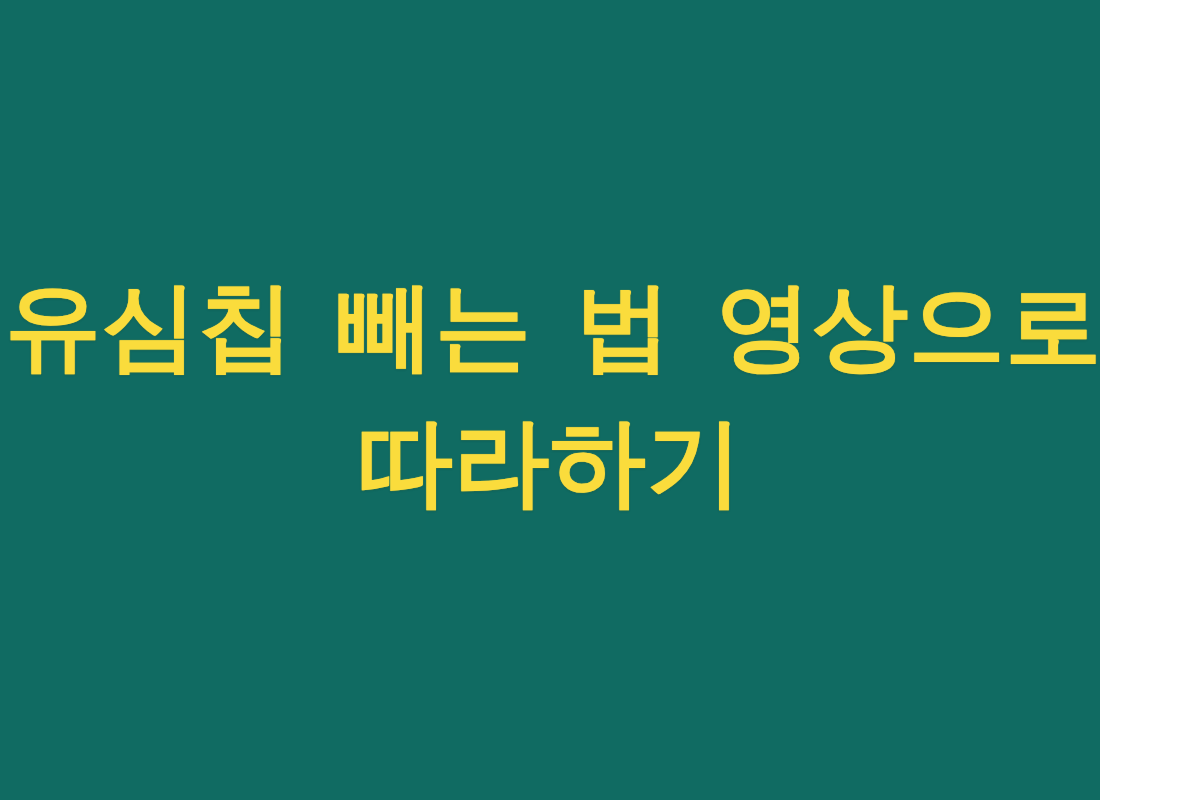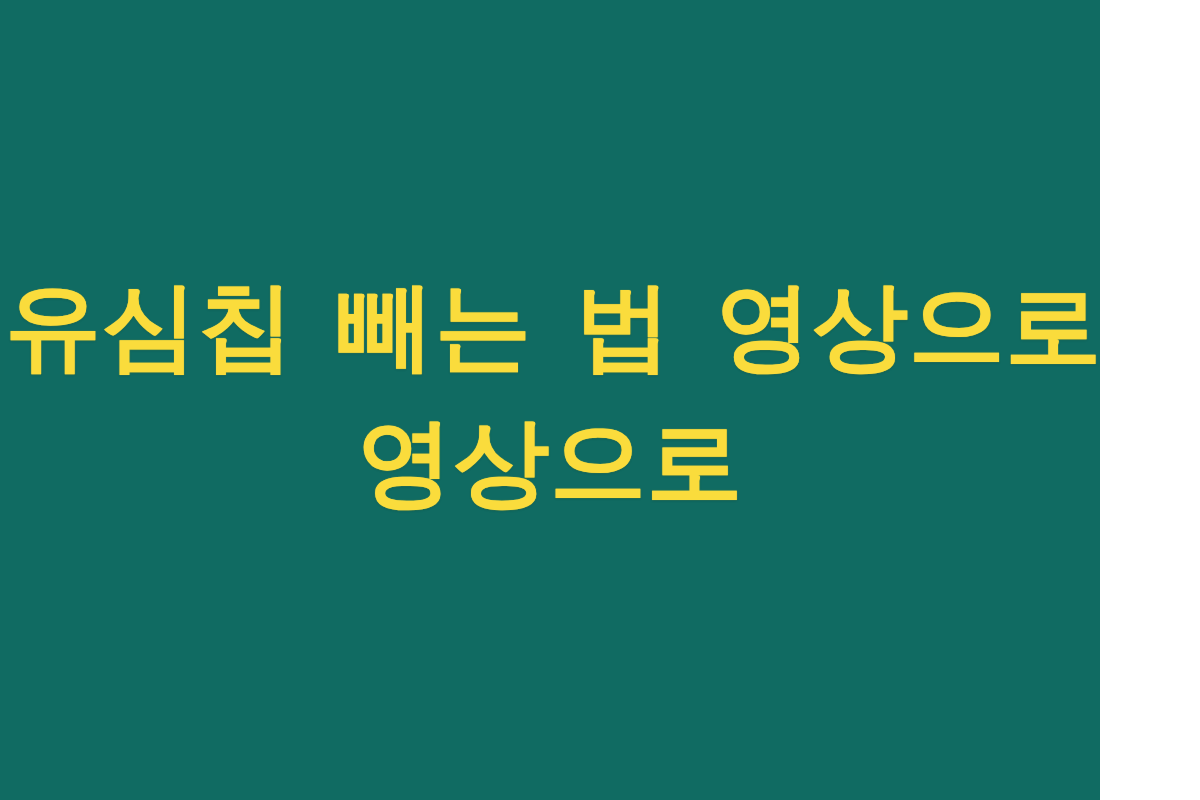--- a/index.html
+++ b/index.html
@@ -51,16 +51,16 @@
     white-space: nowrap;
   }
 </style>
 </head>
 <body>
 
 <div id="title-card" style="background: rgb(16, 107, 98);">
 
   <h1 id="headline" style="color: rgb(250, 220, 60);">
     <span class="line">유심칩 빼는 법 영상으로</span>
-    <span class="line">영상으로</span>
+    <span class="line">따라하기</span>
   </h1>
 
 </div>
 
 </body></html>

